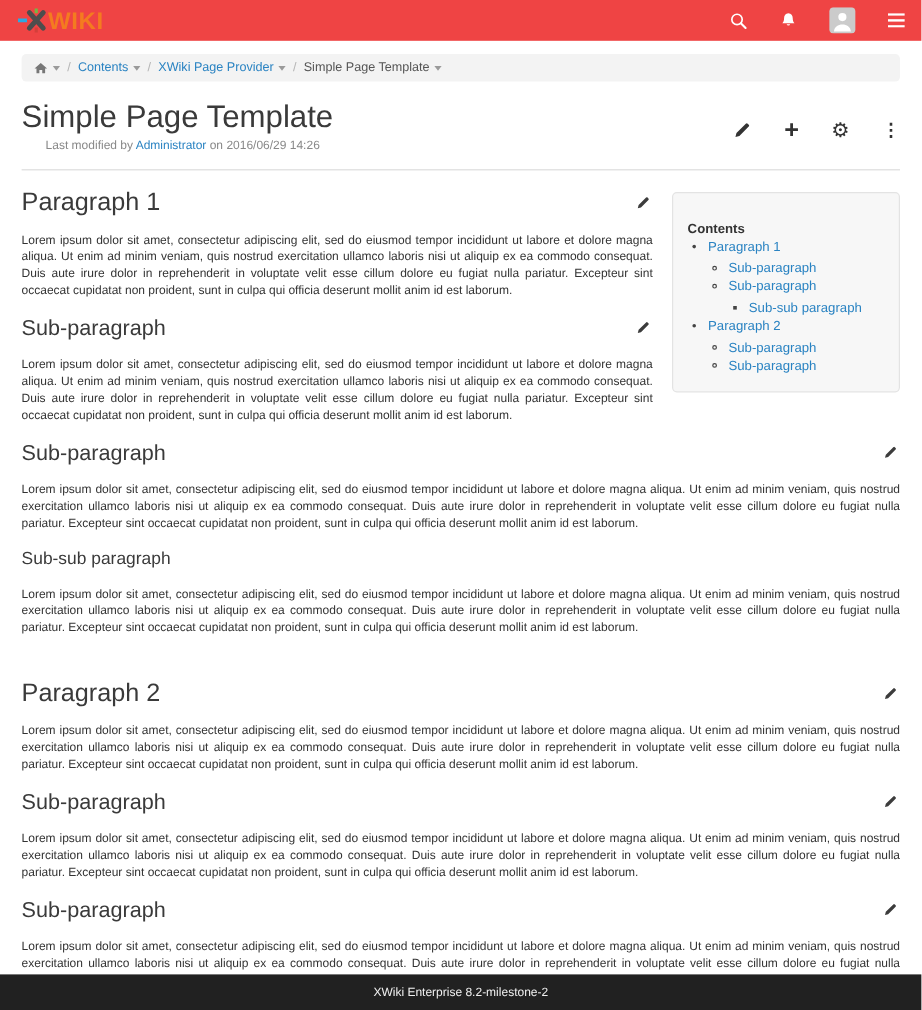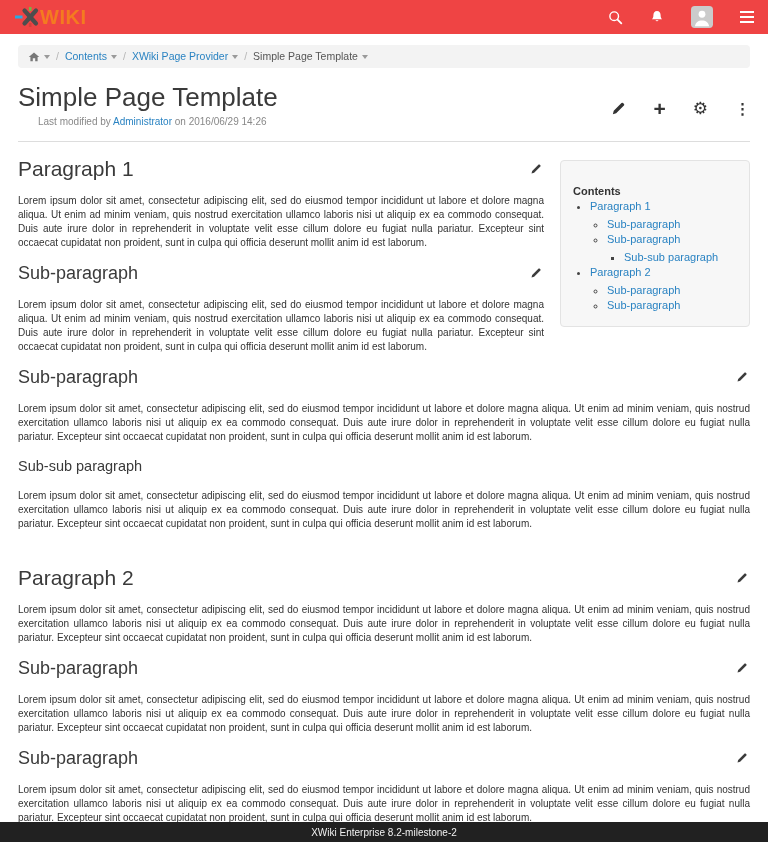--- a/index.html
+++ b/index.html
@@ -76,21 +76,21 @@
   .doc-footer {
     margin:12px 18px 0; border:1px solid #e8e8e8; border-radius:4px;
     padding:12px 12px; display:flex; justify-content:space-between;
     font-size:10px; color:#888; background:#fff;
   }
   .doc-footer .meta-link { color:#2a83c2; }
   .tags-add { color:#888; cursor:pointer; }
 
   
   .bottom-bar {
-    position:absolute; left:0; right:0; bottom:0; height:20px;
+    position:absolute; left:0; right:0; bottom:0; height:30px;
     background:#212121; color:#f0f0f0; font-size:10px;
     display:flex; align-items:center; justify-content:center;
   }
 </style>
 </head>
 <body>
 
 <header class="topbar">
   <div class="logo">
     <svg width="88" height="22" viewBox="0 0 88 22">

